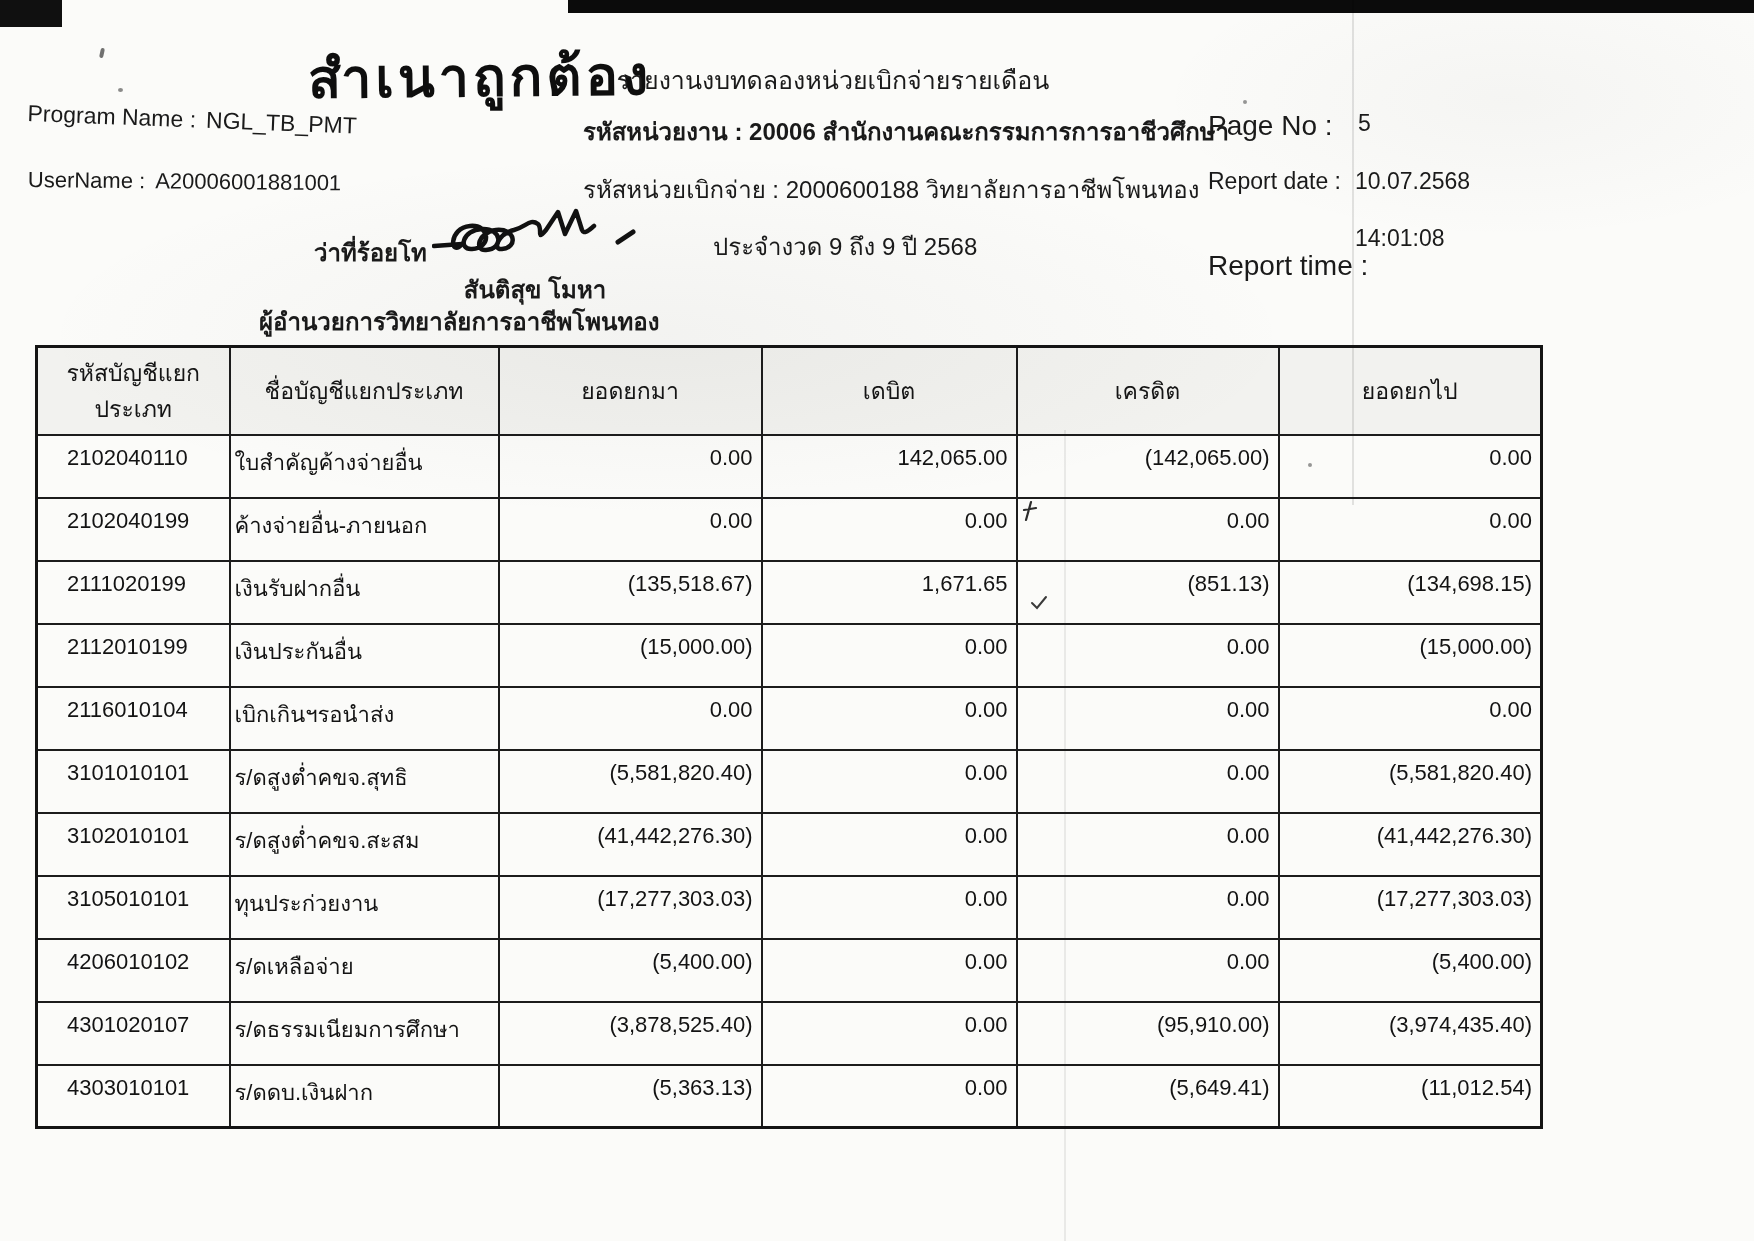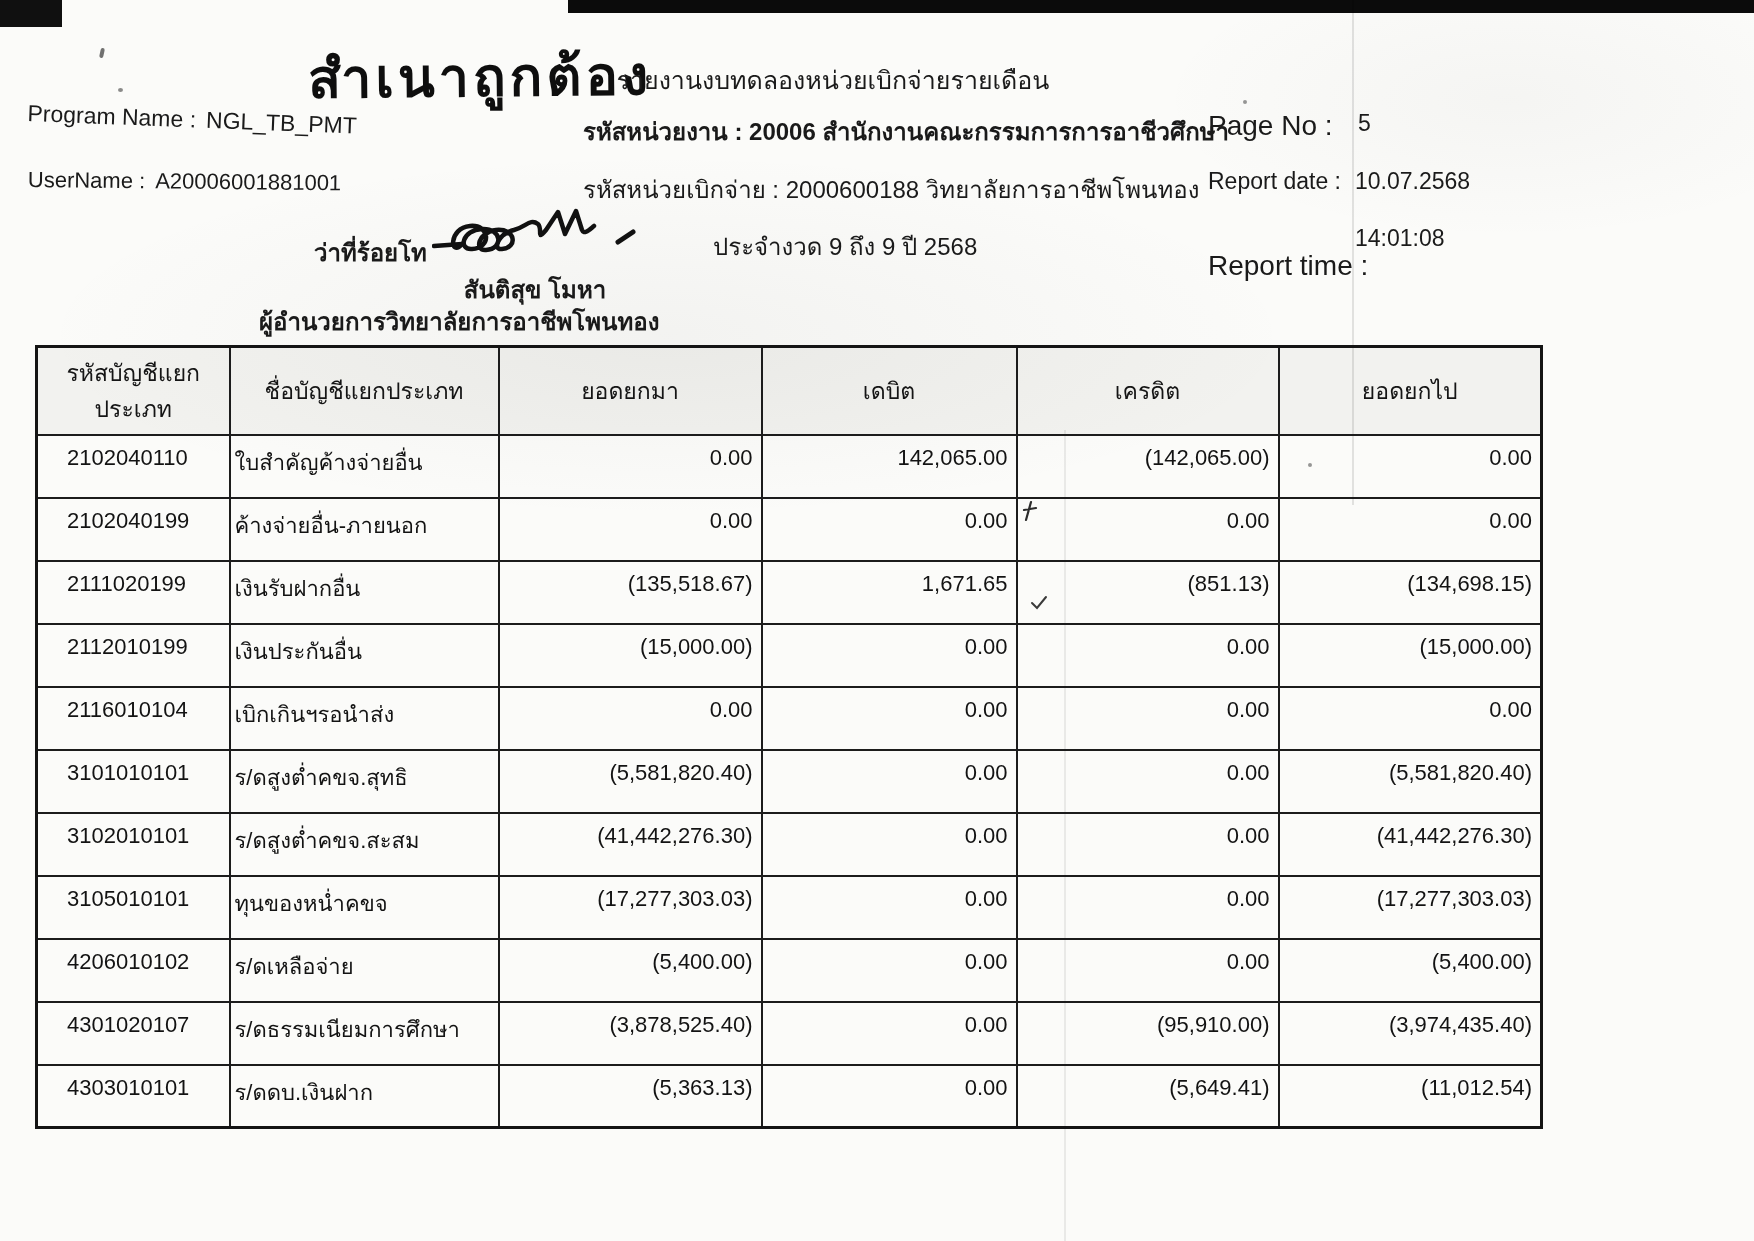--- a/index.html
+++ b/index.html
@@ -198,21 +198,21 @@
       <tr>
         <td class="c-code">3102010101</td>
         <td class="c-name">ร/ดสูงต่ำคขจ.สะสม</td>
         <td class="num">(41,442,276.30)</td>
         <td class="num">0.00</td>
         <td class="num">0.00</td>
         <td class="num">(41,442,276.30)</td>
       </tr>
       <tr>
         <td class="c-code">3105010101</td>
-        <td class="c-name">ทุนของหน่ำคขจ</td>
+        <td class="c-name">ทุนประก่วยงาน</td>
         <td class="num">(17,277,303.03)</td>
         <td class="num">0.00</td>
         <td class="num">0.00</td>
         <td class="num">(17,277,303.03)</td>
       </tr>
       <tr>
         <td class="c-code">4206010102</td>
         <td class="c-name">ร/ดเหลือจ่าย</td>
         <td class="num">(5,400.00)</td>
         <td class="num">0.00</td>

